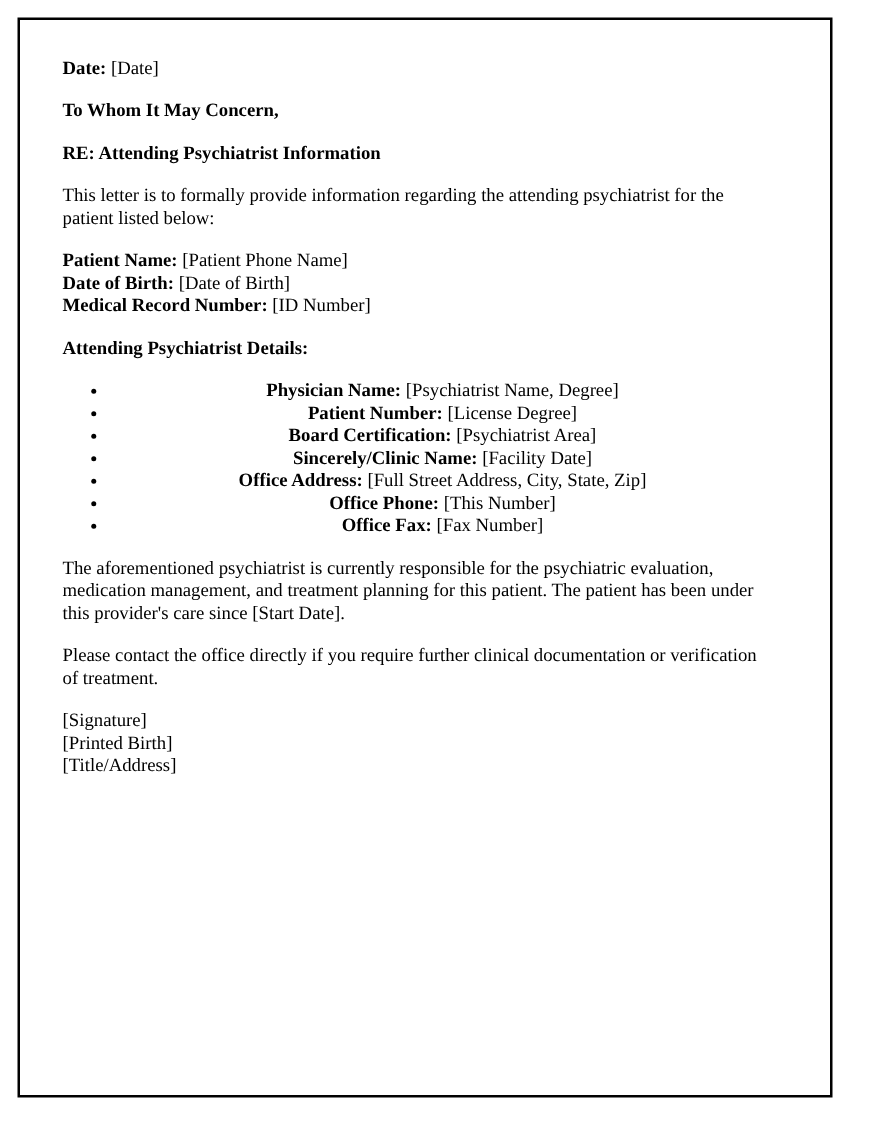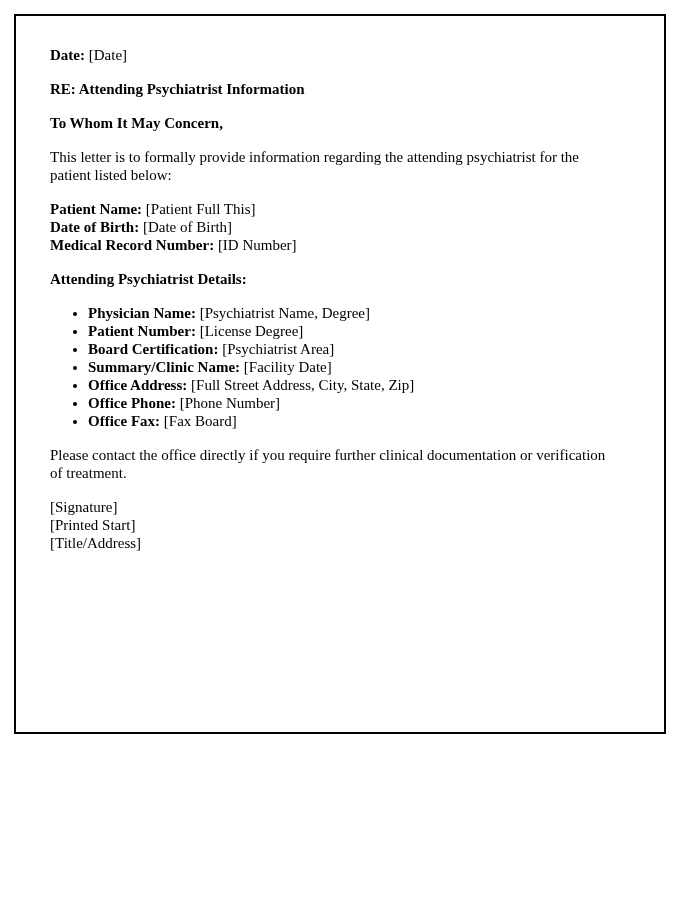--- a/index.html
+++ b/index.html
@@ -13,69 +13,70 @@
     height: 900px;
     position: relative;
     font-family: "Liberation Serif", serif;
     color: #000000;
   }
   .page {
     position: absolute;
     left: 14px;
     top: 14px;
     width: 652px;
-    height: 720px;
+    height: 864px;
     border: 2px solid #000000;
     background: #ffffff;
     padding: 30px 44px 0 34px;
     font-size: 15px;
     line-height: 18px;
   }
   .block {
     margin: 0 0 16px 0;
   }
   .b {
     font-weight: bold;
   }
   .tight p {
     margin: 0;
   }
   ul.details {
     margin: 0 0 16px 0;
     padding: 0 0 0 38px;
     list-style-type: disc;
+    text-align: center;
   }
   ul.details li {
     margin: 0;
     line-height: 18px;
   }
   .sig p {
     margin: 0;
   }
 </style>
 </head>
 <body>
 
 <div class="page">
 
   <p class="block">
     <span class="b">Date:</span>
     <span>[Date]</span>
   </p>
 
+  <p class="block b">To Whom It May Concern,</p>
+
   <p class="block b">RE: Attending Psychiatrist Information</p>
-
-  <p class="block b">To Whom It May Concern,</p>
 
   <p class="block">This letter is to formally provide information regarding the attending psychiatrist for the patient listed below:</p>
 
   <div class="block tight">
     <p>
       <span class="b">Patient Name:</span>
-      <span>[Patient Full This]</span>
+      <span>[Patient Phone Name]</span>
     </p>
     <p>
       <span class="b">Date of Birth:</span>
       <span>[Date of Birth]</span>
     </p>
     <p>
       <span class="b">Medical Record Number:</span>
       <span>[ID Number]</span>
     </p>
   </div>
@@ -89,42 +90,43 @@
     </li>
     <li>
       <span class="b">Patient Number:</span>
       <span>[License Degree]</span>
     </li>
     <li>
       <span class="b">Board Certification:</span>
       <span>[Psychiatrist Area]</span>
     </li>
     <li>
-      <span class="b">Summary/Clinic Name:</span>
+      <span class="b">Sincerely/Clinic Name:</span>
       <span>[Facility Date]</span>
     </li>
     <li>
       <span class="b">Office Address:</span>
       <span>[Full Street Address, City, State, Zip]</span>
     </li>
     <li>
       <span class="b">Office Phone:</span>
-      <span>[Phone Number]</span>
+      <span>[This Number]</span>
     </li>
     <li>
       <span class="b">Office Fax:</span>
-      <span>[Fax Board]</span>
+      <span>[Fax Number]</span>
     </li>
   </ul>
 
   <div class="block tight">
+    <p>The aforementioned psychiatrist is currently responsible for the psychiatric evaluation, medication management, and treatment planning for this patient. The patient has been under this provider's care since [Start Date].</p>
   </div>
 
   <p class="block">Please contact the office directly if you require further clinical documentation or verification of treatment.</p>
 
 
   <div class="block sig">
     <p>[Signature]</p>
-    <p>[Printed Start]</p>
+    <p>[Printed Birth]</p>
     <p>[Title/Address]</p>
   </div>
 
 </div>
 
 </body></html>

